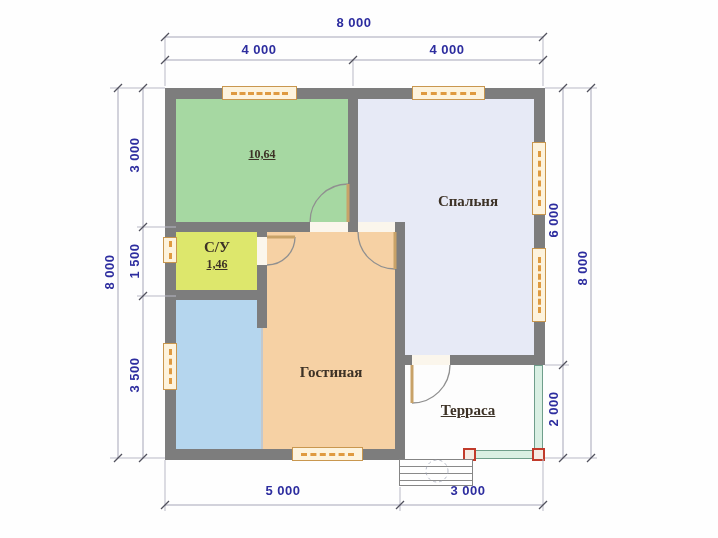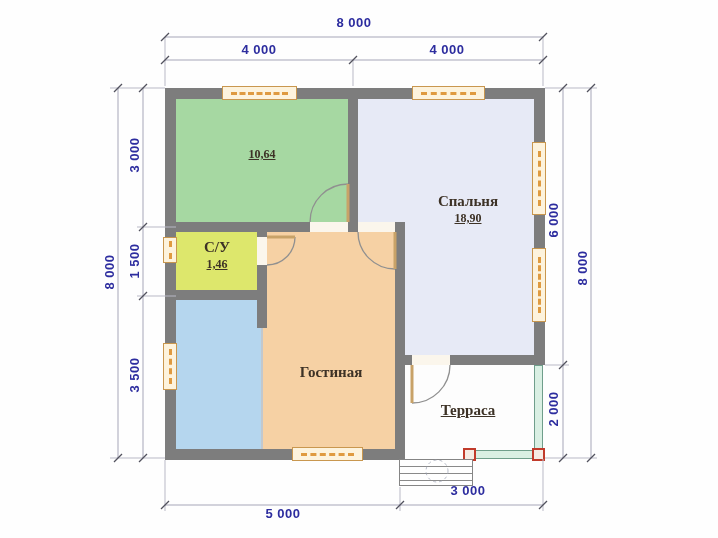--- a/index.html
+++ b/index.html
@@ -151,29 +151,28 @@
   <div class="dim" style="left:324px;top:15px;">8 000</div>
   <div class="dim" style="left:229px;top:42px;">4 000</div>
   <div class="dim" style="left:417px;top:42px;">4 000</div>
   <div class="dim v" style="left:80px;top:264px;">8 000</div>
   <div class="dim v" style="left:105px;top:147px;">3 000</div>
   <div class="dim v" style="left:105px;top:253px;">1 500</div>
   <div class="dim v" style="left:105px;top:367px;">3 500</div>
   <div class="dim v" style="left:524px;top:212px;">6 000</div>
   <div class="dim v" style="left:553px;top:260px;">8 000</div>
   <div class="dim v" style="left:524px;top:401px;">2 000</div>
-  <div class="dim" style="left:253px;top:506px;">5 000</div>
+  <div class="dim" style="left:253px;top:483px;">5 000</div>
   <div class="dim" style="left:438px;top:483px;">3 000</div>
 
   <div class="room-label" style="left:192px;top:146px;width:140px;">
     <span class="ar">10,64</span>
   </div>
   <div class="room-label" style="left:398px;top:193px;width:140px;">
     <span class="nm">Спальня</span>
-    <span class="ar">18,90</span>
   </div>
   <div class="room-label" style="left:176px;top:239px;width:82px;">
     <span class="nm">С/У</span>
     <span class="ar">1,46</span>
   </div>
   <div class="room-label" style="left:261px;top:334px;width:140px;margin-top:30px;">
     <span class="nm">Гостиная</span>
   </div>
   <div class="room-label" style="left:398px;top:402px;width:140px;text-decoration:underline;">
     <span class="nm">Терраса</span>

